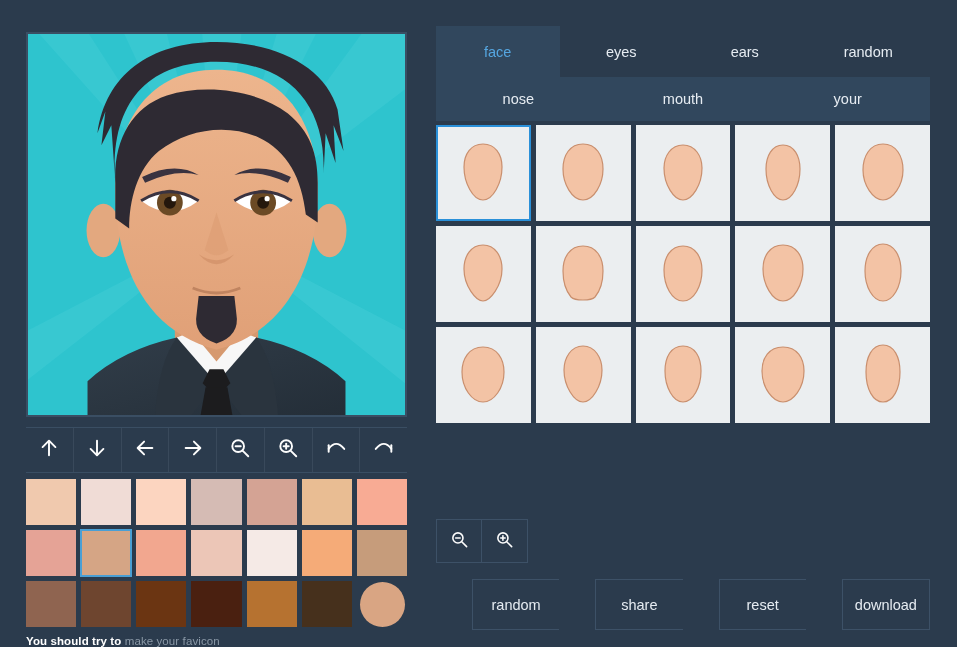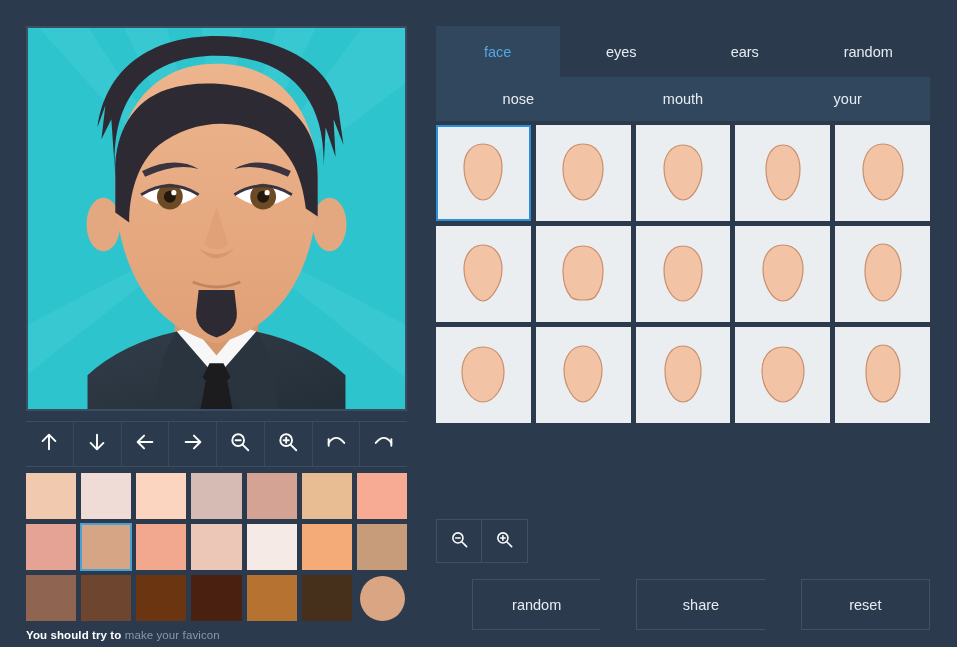--- a/index.html
+++ b/index.html
@@ -5,21 +5,21 @@
   * { box-sizing: border-box; margin: 0; padding: 0; }
   html, body {
     width: 957px; height: 647px;
     background: #2b3b4d;
     font-family: "Liberation Sans", sans-serif;
     overflow: hidden;
   }
   #app { position: relative; width: 957px; height: 647px; }
 
   
-  #left-col { position: absolute; left: 26px; top: 26px; width: 381px; }
+  #left-col { position: absolute; left: 26px; top: 32px; width: 381px; }
 
   #avatar-preview {
     width: 381px; height: 385px;
     border: 2px solid #3a4e63;
     background: #2ec4ce;
     overflow: hidden;
     position: relative;
   }
   #avatar-preview svg { display: block; width: 100%; height: 100%; }
 
@@ -430,15 +430,16 @@
               <path d="M10 7.2v5.6"></path>
             </svg>
         </span>
       </div>
     </div>
 
     <div id="action-bar">
         <div class="action-btn">random</div>
         <div class="action-btn">share</div>
         <div class="action-btn">reset</div>
+        <div class="action-btn">download</div>
       </div>
   </div>
 </div>
 
 </body></html>

